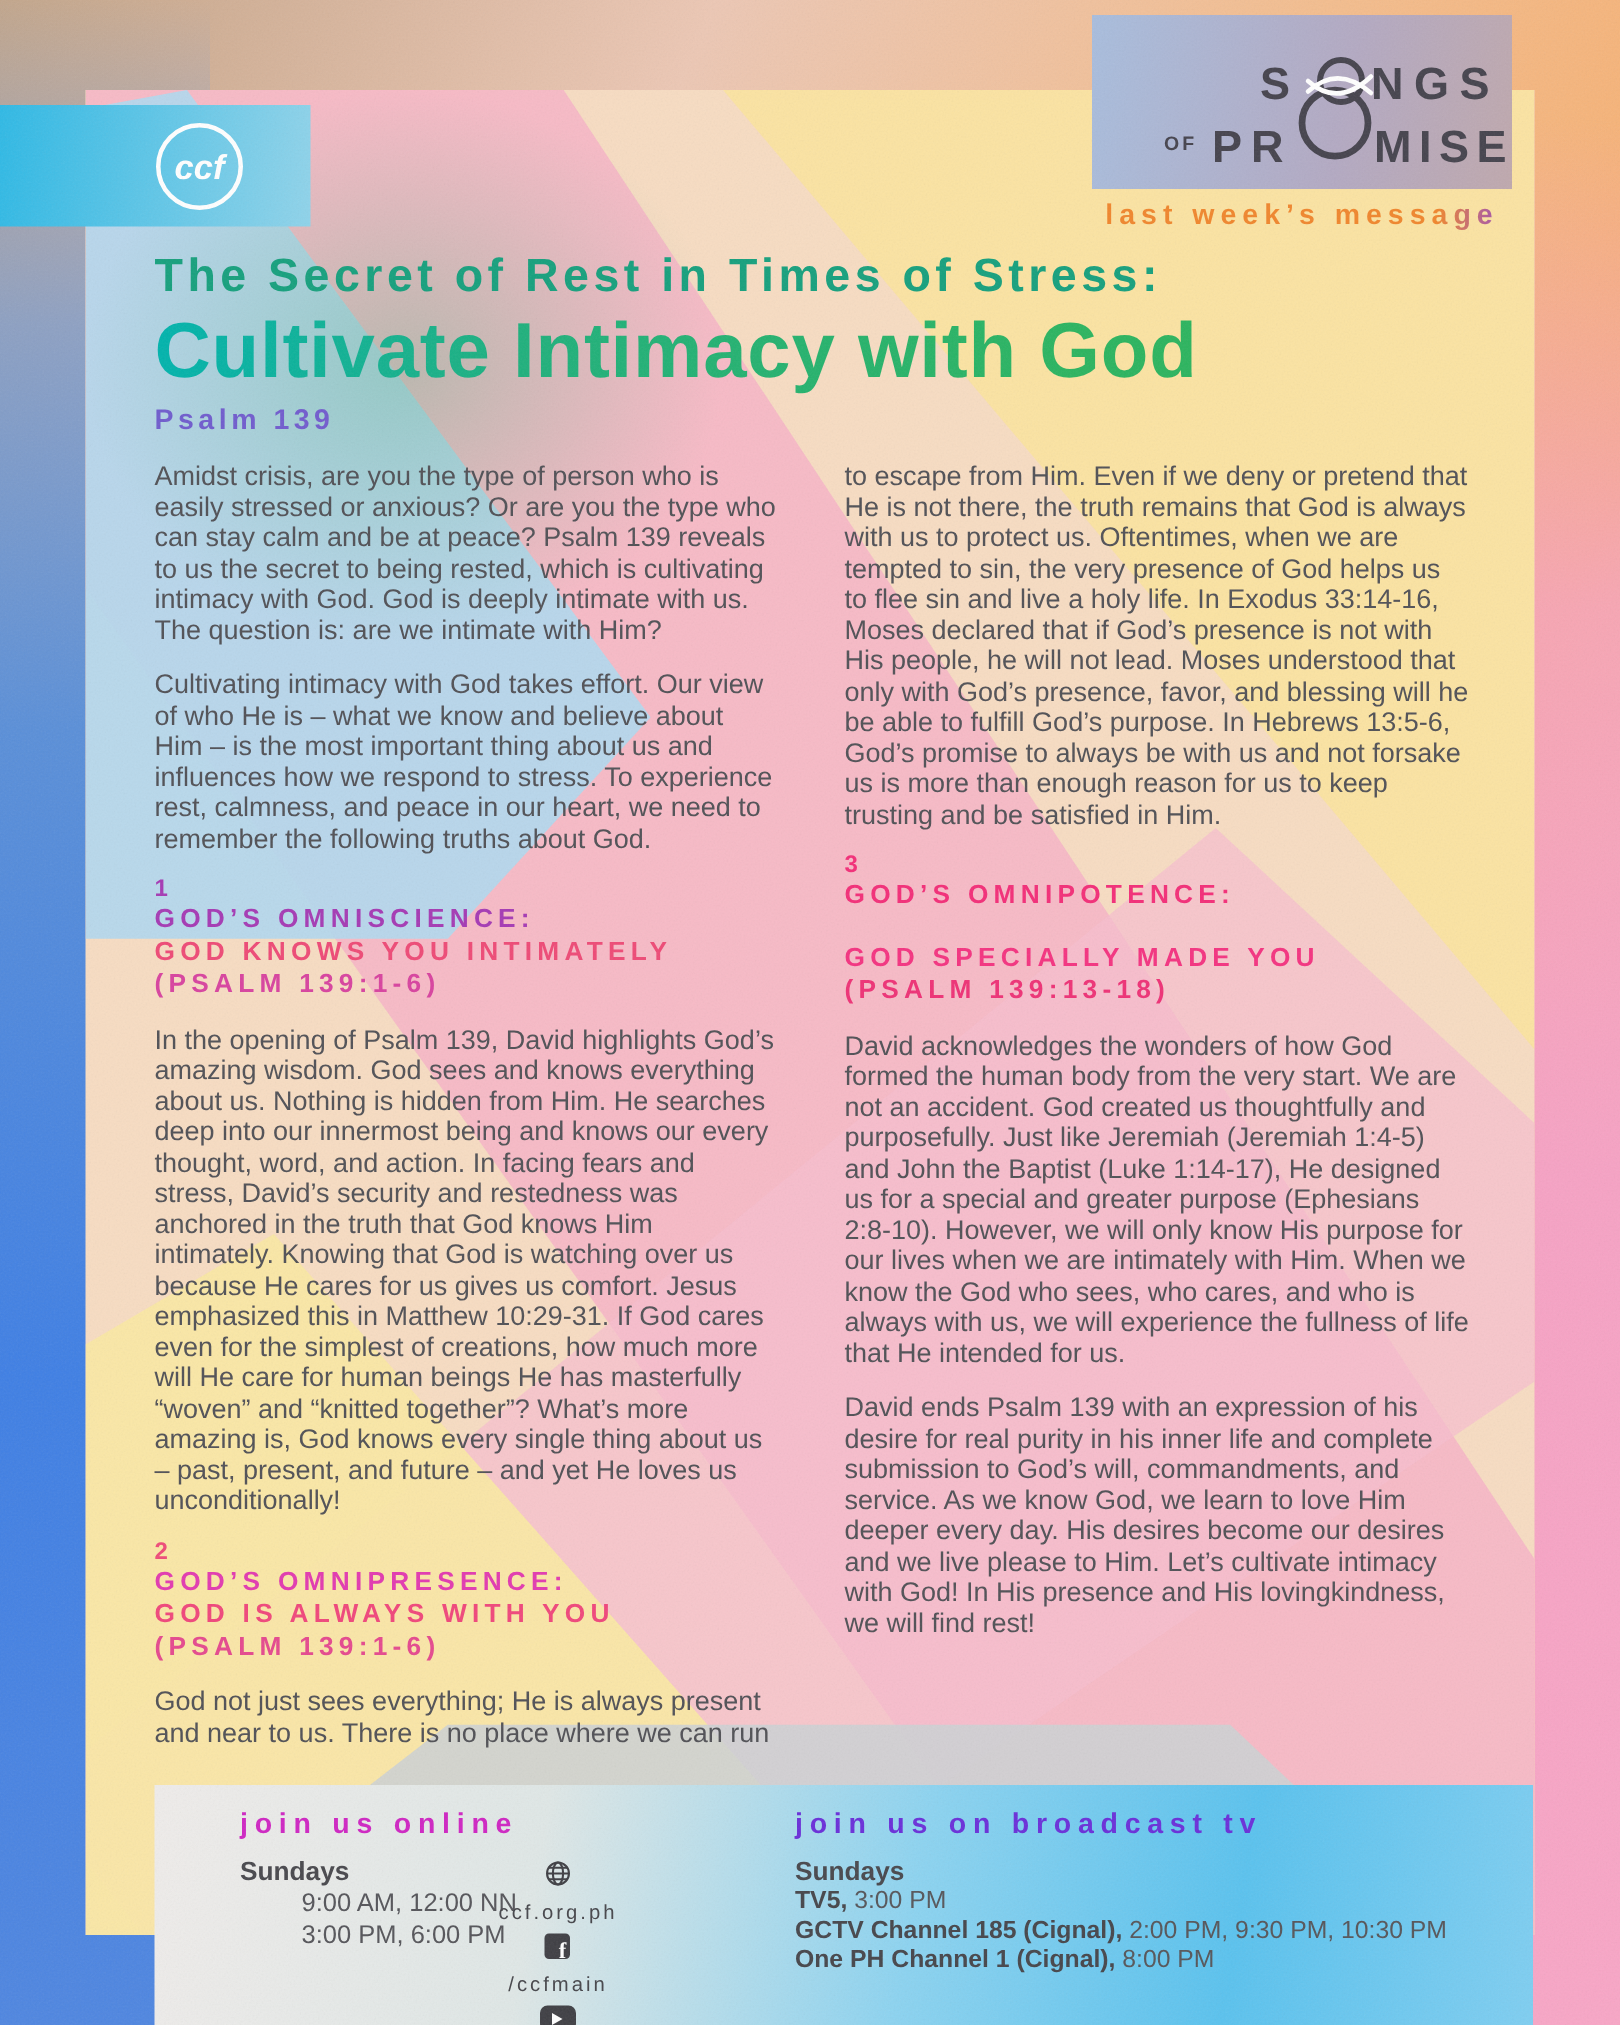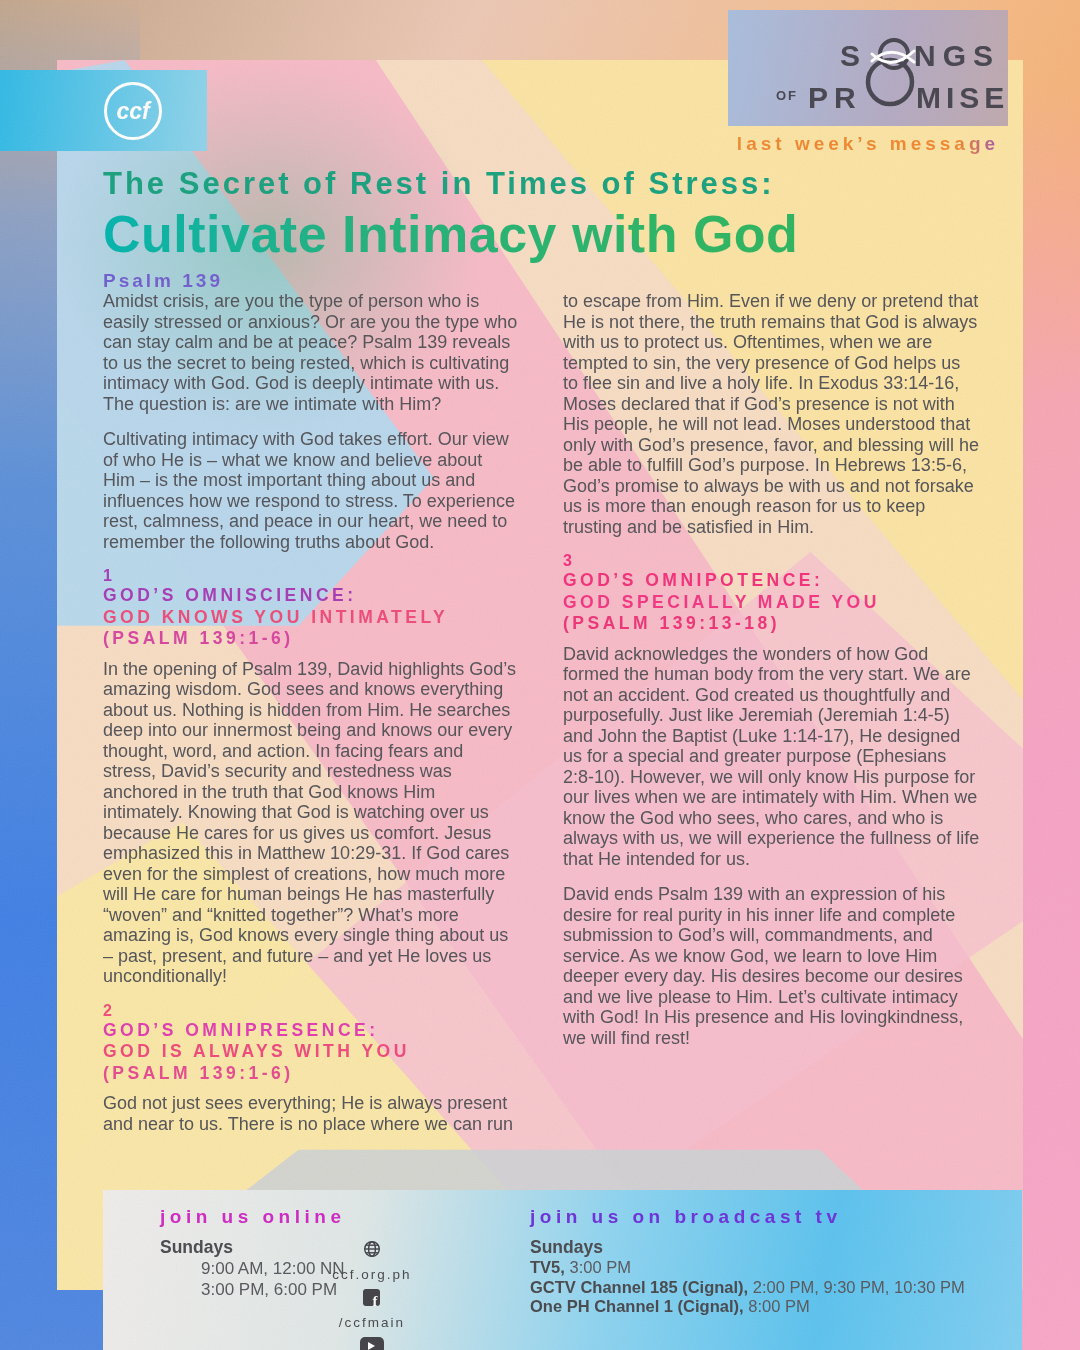--- a/index.html
+++ b/index.html
@@ -45,28 +45,28 @@
     background:linear-gradient(90deg,#00b3ad 0%,#1fb07c 28%,#2bb45f 70%,#2db45c 100%);
     -webkit-background-clip:text;background-clip:text;color:transparent;}
   .reference{margin-top:6px;font-weight:bold;font-size:19px;letter-spacing:3px;
     background:linear-gradient(90deg,#6f5ccd 0%,#7e57d2 78%,#e0304f 100%);
     -webkit-background-clip:text;background-clip:text;color:transparent;}
 
   
   .col{z-index:3;font-size:18px;line-height:20.5px;color:#515156;}
   .col-left{left:103px;top:291px;width:415px;}
   .col-right{left:563px;top:291px;width:417px;}
-  .col p{margin:0 0 15px 0;}
+  .col p{margin:16px 0 15px 0;}
   .sec{margin:4px 0 10px 0;}
   .sec-num{font-weight:bold;font-size:16px;letter-spacing:2px;line-height:18px;}
   .hl{font-weight:bold;font-size:17.5px;line-height:21.5px;letter-spacing:3.5px;}
   .sec{margin-bottom:9px;}
   .n1,.s1l1{color:#a53ab4;} .s1l2{color:#ee4a76;} .s1l3{color:#d8439f;}
   .n2{color:#ef4b78;} .s2l1{color:#e23ab0;} .s2l2{color:#f0477b;} .s2l3{color:#e5498e;}
-  .n3,.s3l1{color:#f32e78;} .s3l2{color:#f43380;} .s3l3{color:#ee3276;}
+  .n3,.s3l1{color:#f32e78;} .s3l2{color:#f43380;margin-top:20px;} .s3l3{color:#ee3276;}
 
   
   .footer-panel{left:103px;top:1190px;width:875px;height:160px;z-index:4;
     background:linear-gradient(100deg,#efecea 0%,#dfe7e6 28%,#8cd3f0 55%,#5ac2ee 78%,#7fcef1 100%);padding-left:44px;}
   .f-heading{position:absolute;font-weight:bold;font-size:19px;letter-spacing:4.5px;}
   .fh-online{left:57px;top:16px;color:#cf26c3;}
   .fh-tv{left:427px;top:16px;color:#6a2fd9;}
   .f-day{font-weight:bold;font-size:17.5px;color:#48484d;line-height:21px;}
   .f-times{font-size:17px;color:#55555a;line-height:21px;margin-left:41px;}
   .f-online-body{position:absolute;left:57px;top:47px;}

